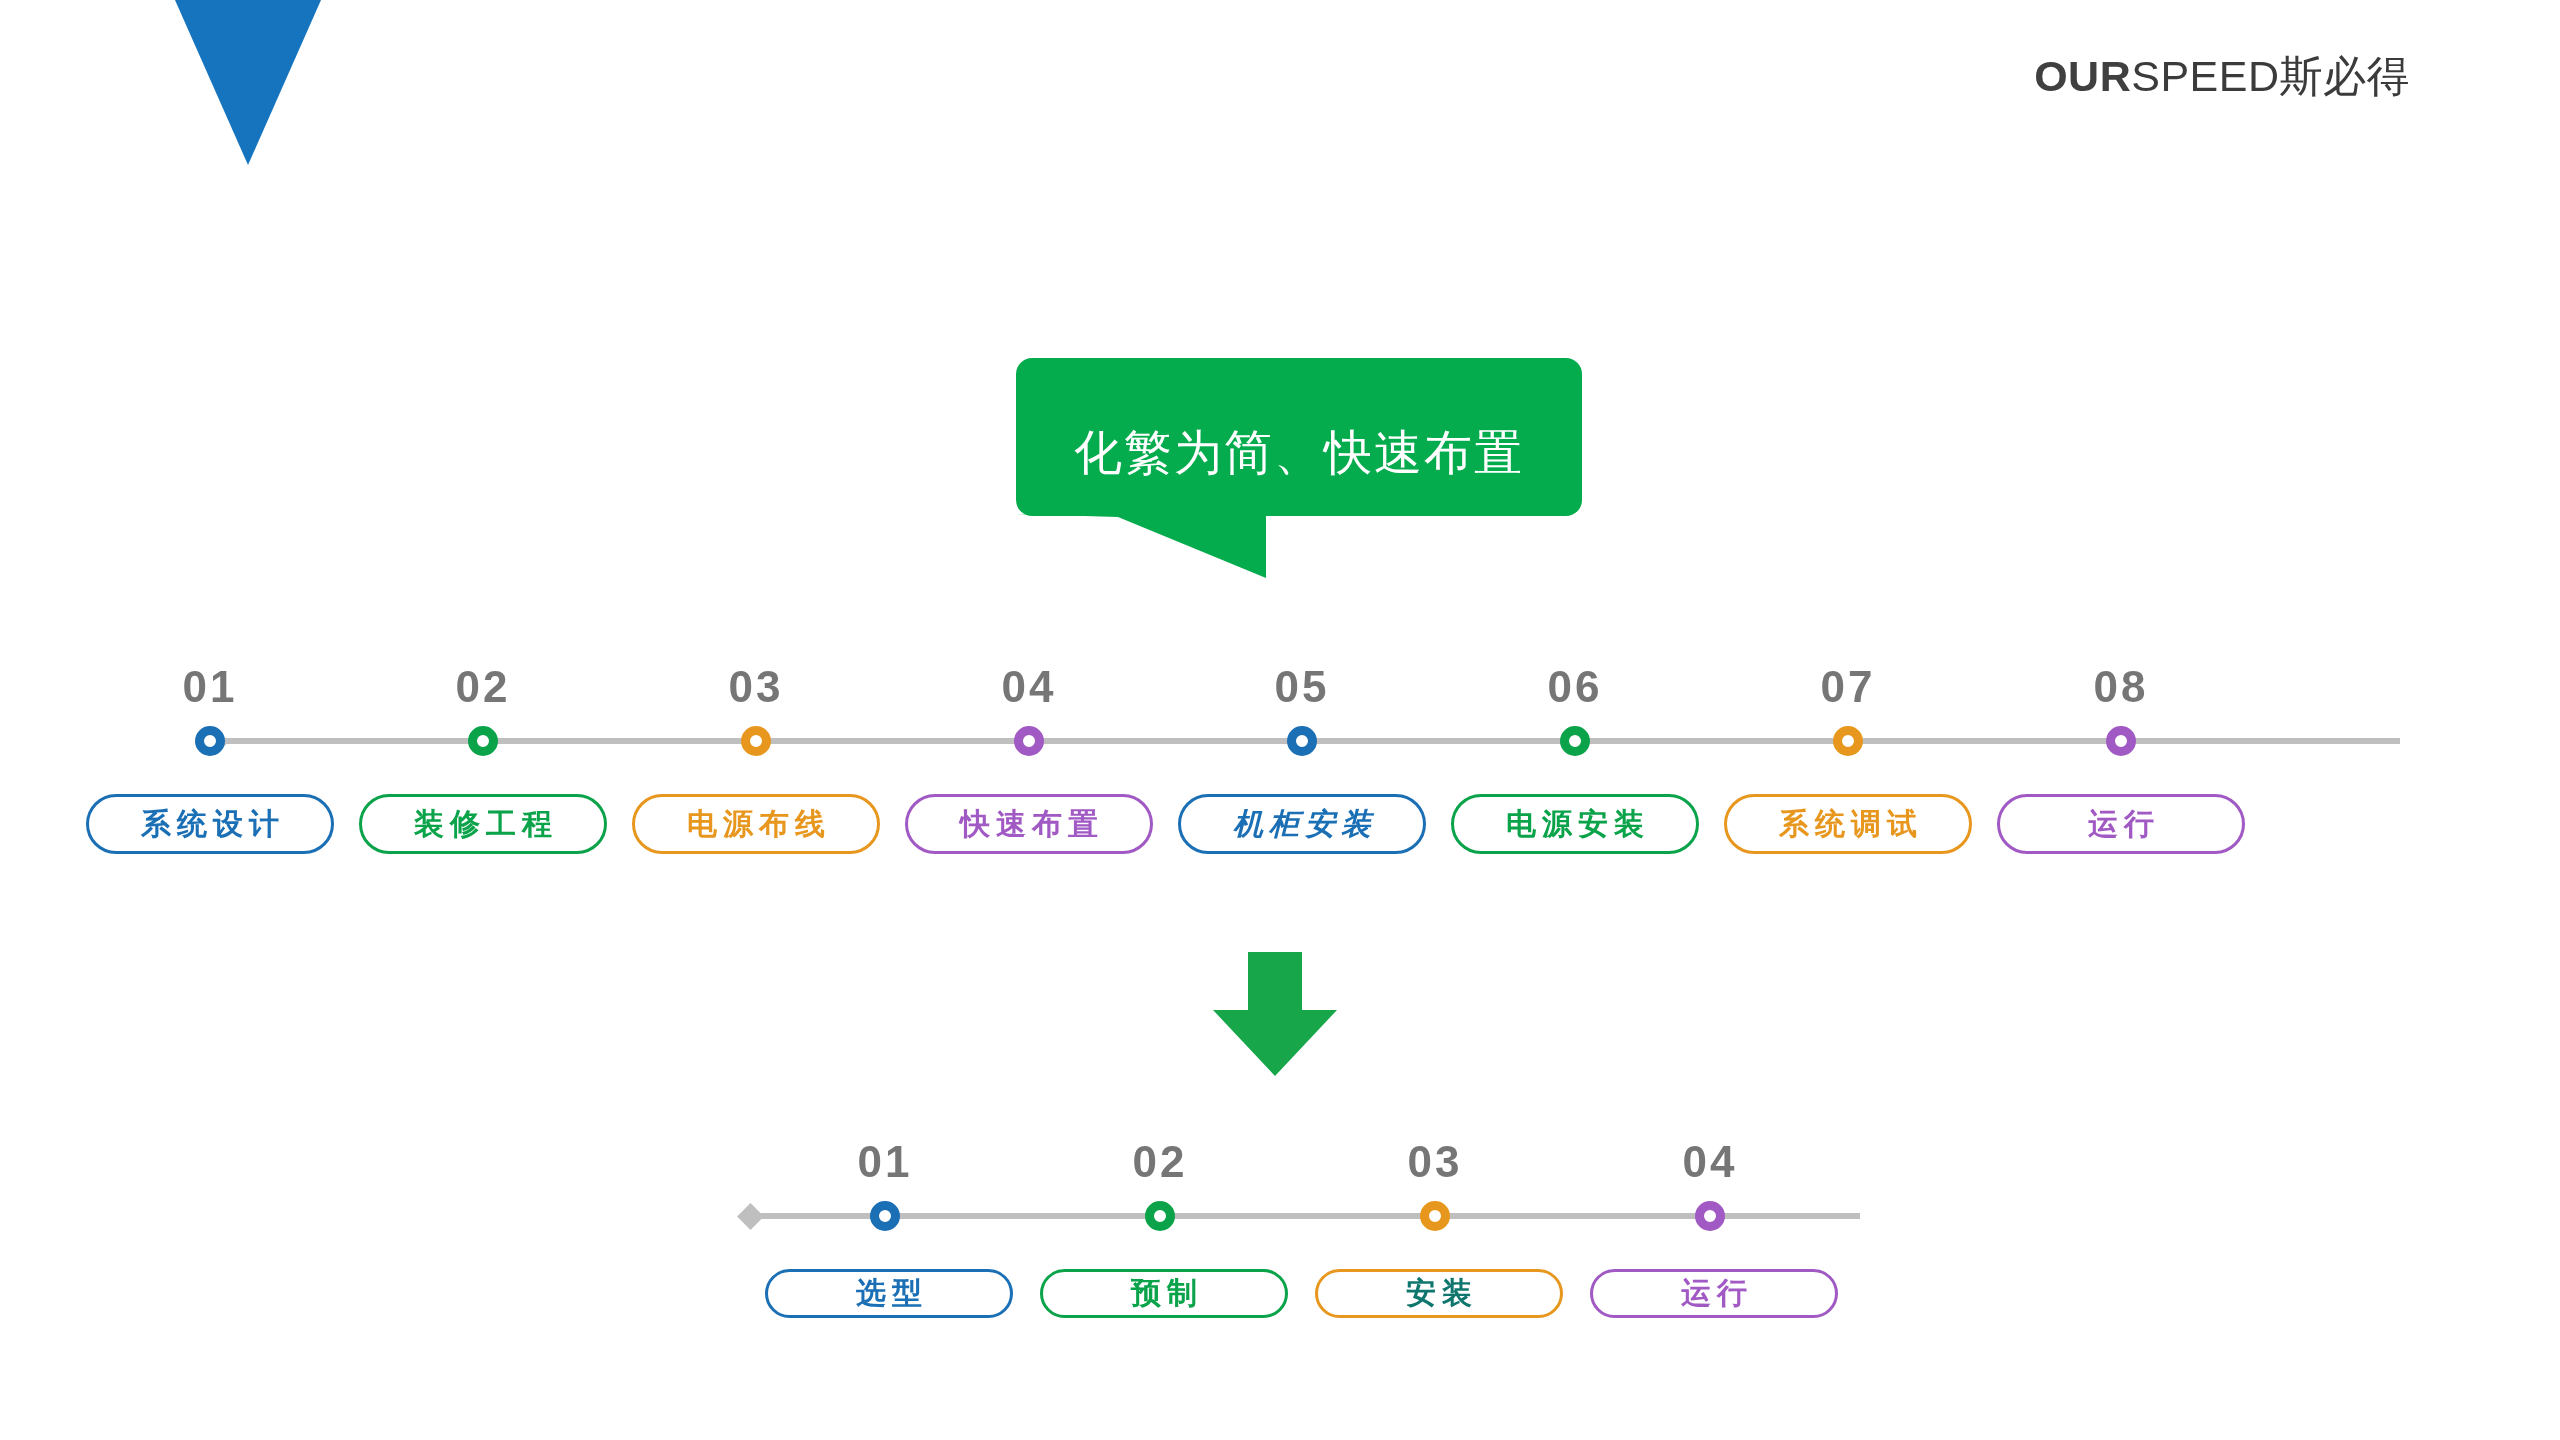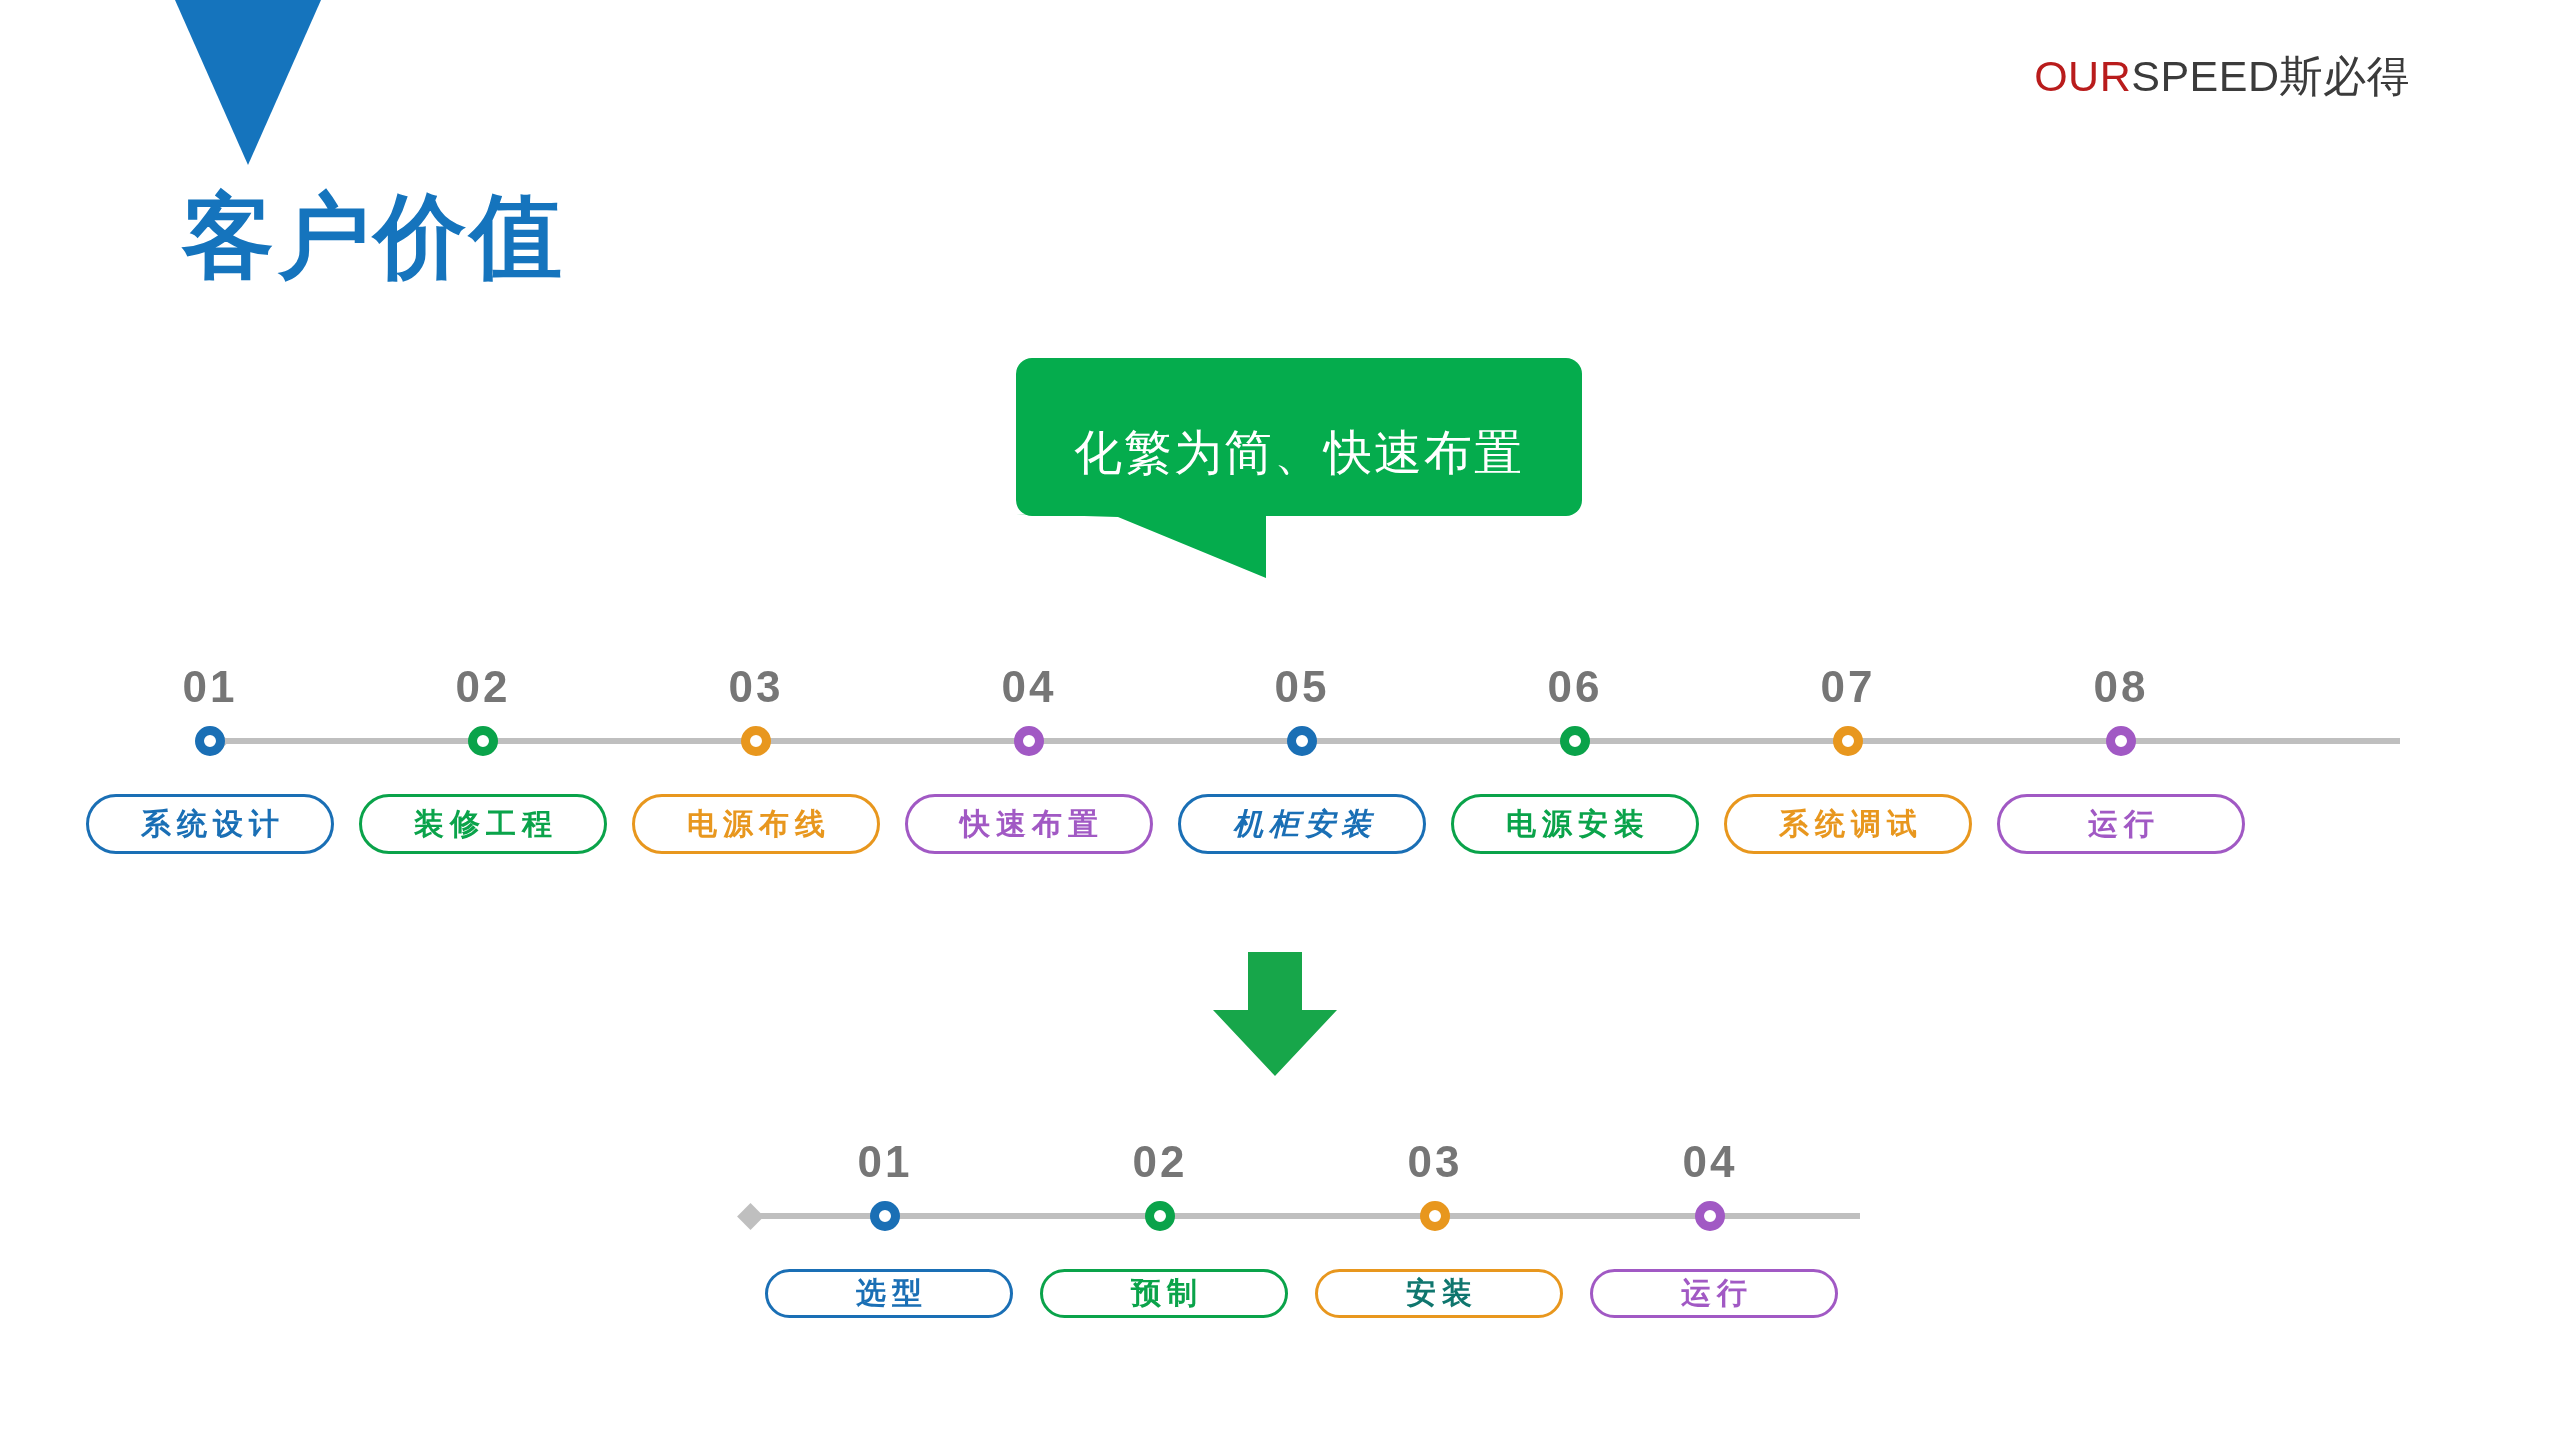--- a/index.html
+++ b/index.html
@@ -30,21 +30,21 @@
   
   .logo {
     position: absolute;
     right: 150px;
     top: 55px;
     font-size: 43px;
     letter-spacing: 0.5px;
     white-space: nowrap;
     line-height: 1;
   }
-  .logo .logo-our { color: #b91c1c; }
+  .logo .logo-our { color: #404040; font-weight: bold; }
   .logo .logo-speed { color: #3b3b3b; }
   .logo .logo-cn { color: #3b3b3b; }
 
   
   .page-title {
     position: absolute;
     left: 182px;
     top: 186px;
     font-size: 92px;
     font-weight: bold;
@@ -168,21 +168,20 @@
 <body>
 
 <div id="slide">
 
   <svg class="brand-triangle" viewBox="0 0 146 165">
     <polygon points="0,0 146,0 73,165" fill="#1574bd"></polygon>
   </svg>
 
   <div class="logo"><span class="logo-our">OUR</span><span class="logo-speed">SPEED</span><span class="logo-cn">斯必得</span></div>
 
-  <div class="page-title">客户价值</div>
 
   <div class="callout">
     <div class="callout-text">化繁为简、快速布置</div>
   </div>
   <svg class="callout-tail" viewBox="0 0 250 64">
     <polygon points="0,0 250,0 250,64 102,3" fill="#05ac4d"></polygon>
   </svg>
 
   <div class="timeline" id="row1">
     <div class="tl-axis"></div>

